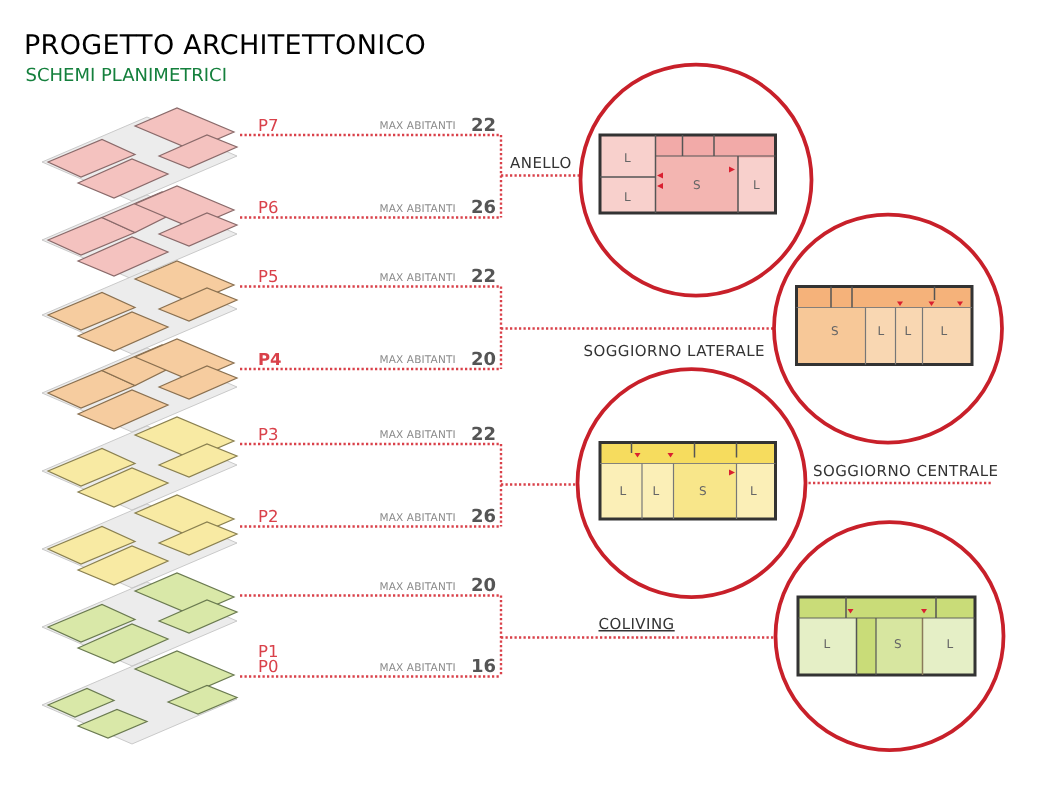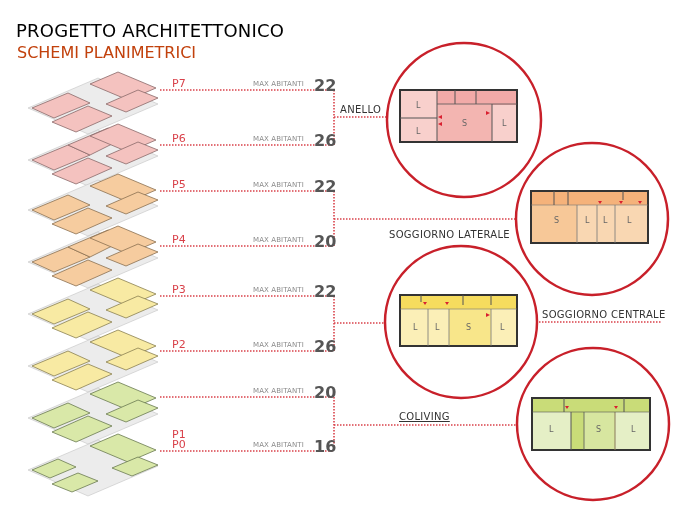--- a/index.html
+++ b/index.html
@@ -1,21 +1,21 @@
 <!DOCTYPE html>
 <html><head>
 <meta charset="utf-8">
 <style>
   html, body { margin: 0; padding: 0; background: #ffffff; }
   body { width: 700px; height: 525px; position: relative; overflow: hidden; font-family: "DejaVu Sans", sans-serif; }
   .title { position: absolute; left: 16px; top: 20px; color: #000000; font-size: 18px; letter-spacing: 0.2px; font-weight: normal; font-family: "DejaVu Sans", sans-serif; }
-  .subtitle { position: absolute; left: 17px; top: 43px; color: #c2410c; font-size: 16px; font-family: "DejaVu Sans", sans-serif; }
+  .subtitle { position: absolute; left: 17px; top: 43px; color: #15803d; font-size: 12px; font-family: "DejaVu Sans", sans-serif; }
   .lvl-label { position: absolute; color: #d9414a; font-size: 11px; font-family: "DejaVu Sans", sans-serif; }
   .max-label { position: absolute; color: #8a8a8a; font-size: 7px; font-family: "DejaVu Sans", sans-serif; letter-spacing: 0.1px; }
-  .max-val { position: absolute; color: #555555; font-size: 16px; font-weight: bold; font-family: "DejaVu Sans", sans-serif; }
+  .max-val { position: absolute; color: #555555; font-size: 12px; font-weight: bold; font-family: "DejaVu Sans", sans-serif; }
   .typology { position: absolute; color: #333333; font-size: 10px; font-family: "DejaVu Sans", sans-serif; letter-spacing: 0.3px; }
   svg { position: absolute; left: 0; top: 0; }
   .room-letter { font-family: "DejaVu Sans", sans-serif; font-size: 8px; fill: #666; }
 </style>
 </head>
 <body>
 
 <div class="title">PROGETTO ARCHITETTONICO</div>
 <div class="subtitle">SCHEMI PLANIMETRICI</div>
 
@@ -221,21 +221,21 @@
 <div class="max-val" style="left:314px; top:76px;">22</div>
 
 <div class="lvl-label" style="left:172px; top:132px;">P6</div>
 <div class="max-label" style="left:253px; top:135px;">MAX ABITANTI</div>
 <div class="max-val" style="left:314px; top:131px;">26</div>
 
 <div class="lvl-label" style="left:172px; top:178px;">P5</div>
 <div class="max-label" style="left:253px; top:181px;">MAX ABITANTI</div>
 <div class="max-val" style="left:314px; top:177px;">22</div>
 
-<div class="lvl-label" style="left:172px; top:233px;">P4</div>
+<div class="lvl-label" style="left:172px; top:233px;font-weight:bold;">P4</div>
 <div class="max-label" style="left:253px; top:236px;">MAX ABITANTI</div>
 <div class="max-val" style="left:314px; top:232px;">20</div>
 
 <div class="lvl-label" style="left:172px; top:283px;">P3</div>
 <div class="max-label" style="left:253px; top:286px;">MAX ABITANTI</div>
 <div class="max-val" style="left:314px; top:282px;">22</div>
 
 <div class="lvl-label" style="left:172px; top:338px;">P2</div>
 <div class="max-label" style="left:253px; top:341px;">MAX ABITANTI</div>
 <div class="max-val" style="left:314px; top:337px;">26</div>

